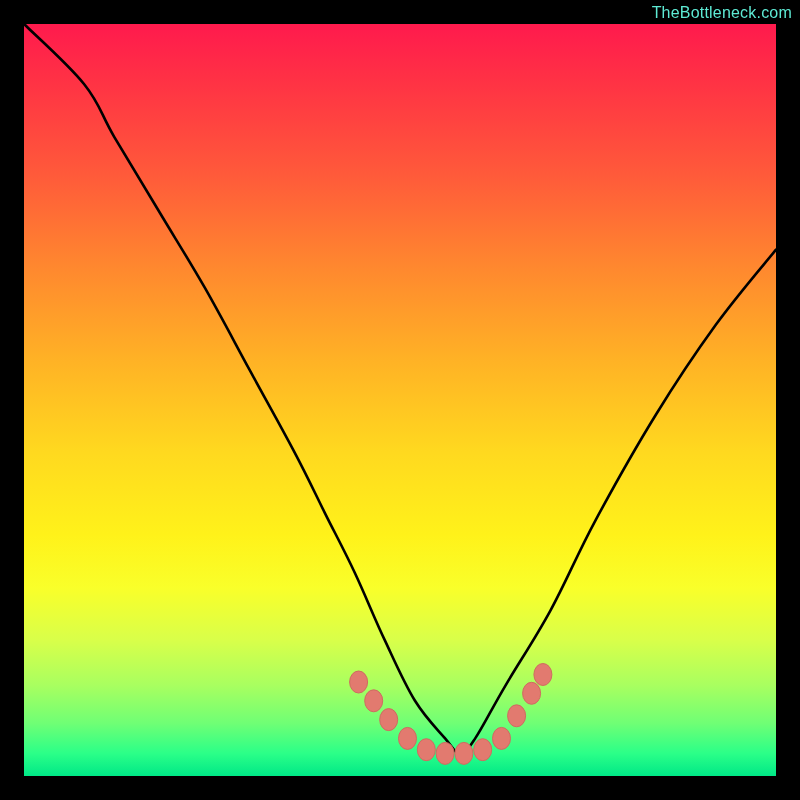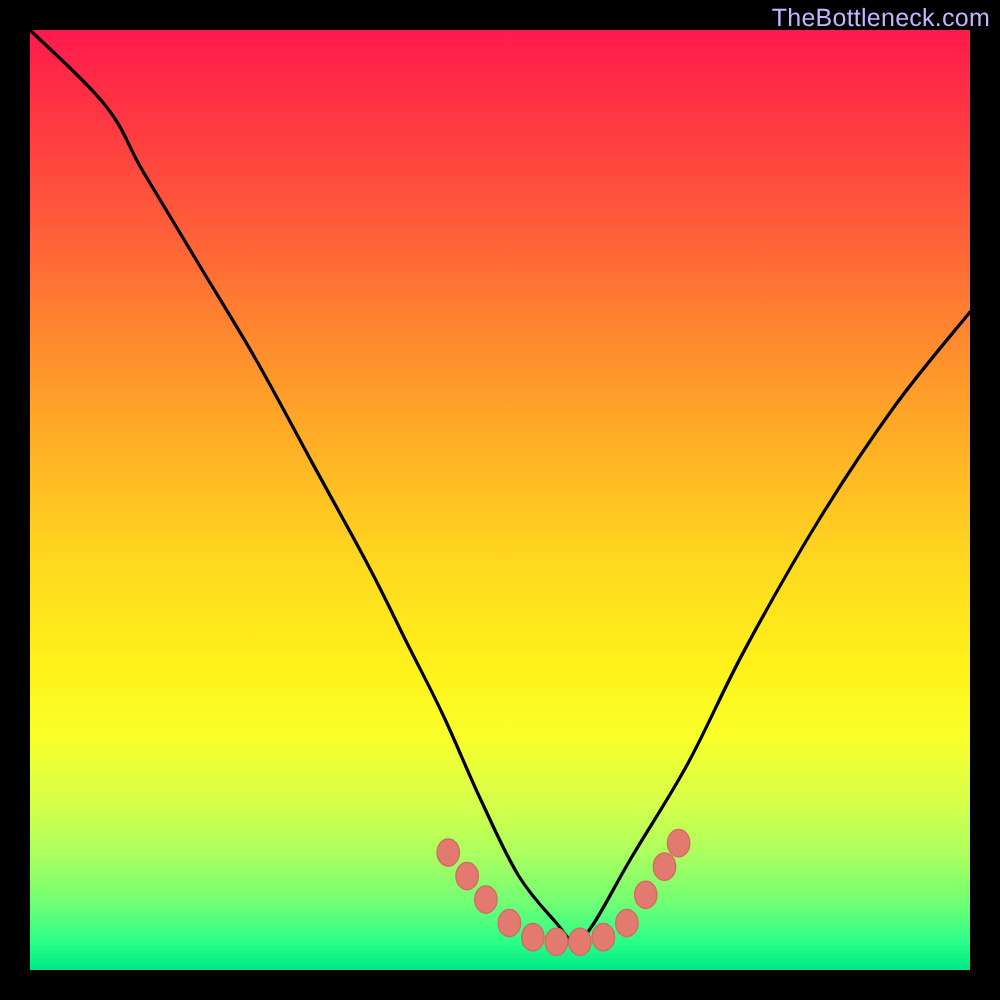--- a/index.html
+++ b/index.html
@@ -46,22 +46,22 @@
     left: 0;
     top: 0;
     width: 752px;
     height: 752px;
     overflow: visible;
   }
   .watermark {
     position: absolute;
     top: 4px;
     right: 8px;
-    color: #c4b5fd;
-    font-size: 20px;
+    color: #5eead4;
+    font-size: 16px;
     letter-spacing: 0.2px;
     font-weight: 400;
     user-select: none;
     margin-left: 46px;
   }
 </style>
 </head>
 <body>
 
 <div class="frame">

